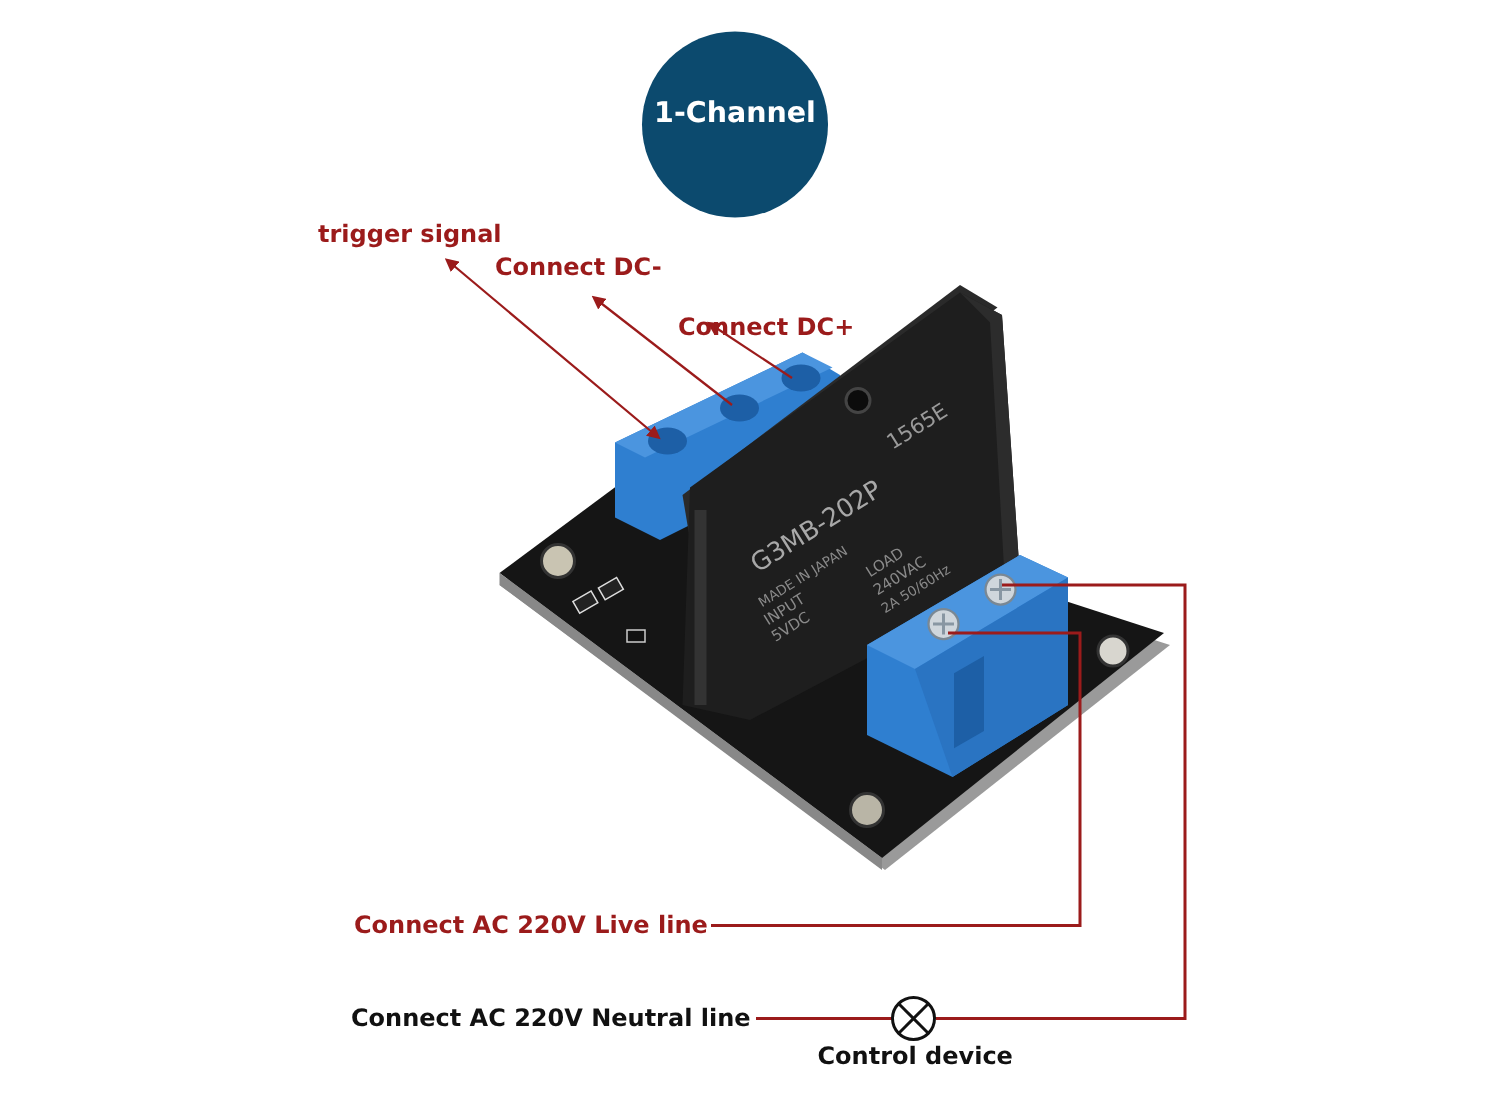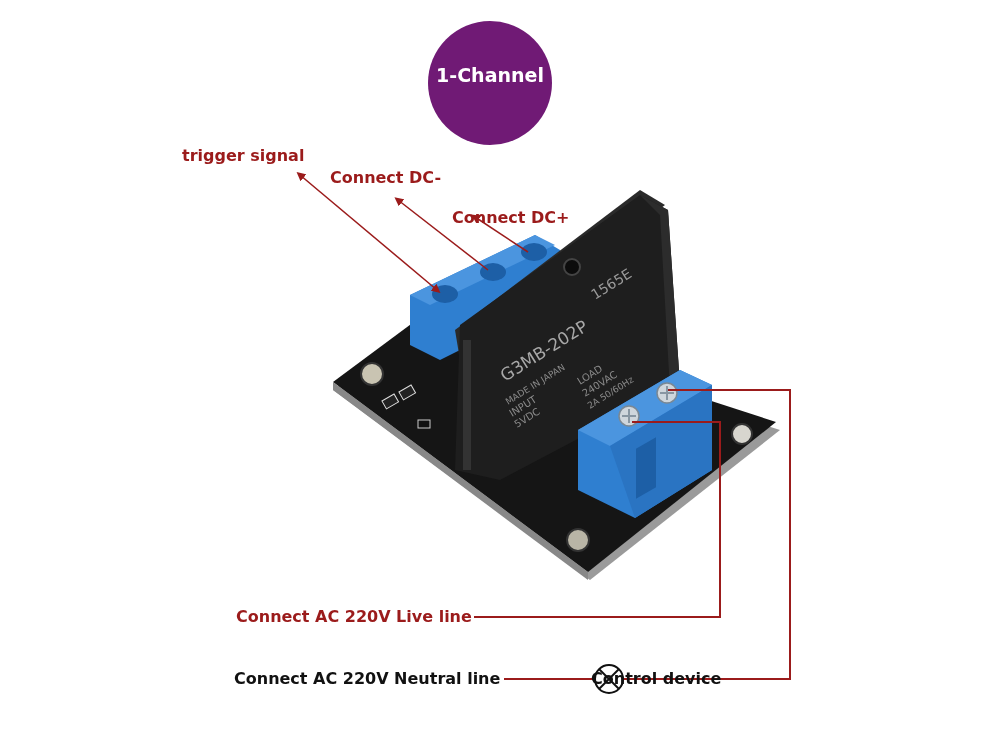--- a/index.html
+++ b/index.html
@@ -1,19 +1,19 @@
 <!DOCTYPE html>
 <html><head>
 <meta charset="utf-8">
 <style>
   html, body { margin:0; padding:0; background:#ffffff; }
   body { width:1000px; height:741px; position:relative; overflow:hidden;
          font-family:"DejaVu Sans", sans-serif; }
   .badge { position:absolute; left:428px; top:21px; width:124px; height:124px;
-           border-radius:50%; background:#701a75; display:flex; align-items:center;
+           border-radius:50%; background:#0c4a6e; display:flex; align-items:center;
            justify-content:center; color:#fff; font-weight:bold; font-size:19px; }
   .badge span { margin-top:-16px; }
   .lbl { position:absolute; font-weight:bold; font-size:16px; white-space:nowrap; }
   .red { color:#9b1b1b; }
   .blk { color:#111; }
   svg.layer { position:absolute; left:0; top:0; }
 </style>
 </head>
 <body>
 
@@ -87,18 +87,18 @@
   <polyline points="668,390 790,390 790,679 624,679" fill="none" stroke="#9b1b1b" stroke-width="2"></polyline>
   <line x1="504" y1="679" x2="595" y2="679" stroke="#9b1b1b" stroke-width="2"></line>
 
   <g>
     <circle cx="609" cy="679" r="14" fill="#fff" stroke="#111" stroke-width="2"></circle>
     <line x1="599" y1="669" x2="619" y2="689" stroke="#111" stroke-width="2"></line>
     <line x1="619" y1="669" x2="599" y2="689" stroke="#111" stroke-width="2"></line>
   </g>
 </svg>
 
-<div class="lbl red" style="left:182px; top:146px;">trigger signal</div>
+<div class="lbl red" style="left:212px; top:146px;">trigger signal</div>
 <div class="lbl red" style="left:330px; top:168px;">Connect DC-</div>
 <div class="lbl red" style="left:452px; top:184px;margin-top:24px;">Connect DC+</div>
 <div class="lbl red" style="left:236px; top:607px;">Connect AC 220V Live line</div>
 <div class="lbl blk" style="left:234px; top:669px;text-align:center;">Connect AC 220V Neutral line</div>
-<div class="lbl blk" style="left:545px; top:669px;margin-left:46px;">Control device</div>
+<div class="lbl blk" style="left:545px; top:694px;">Control device</div>
 
 </body></html>

